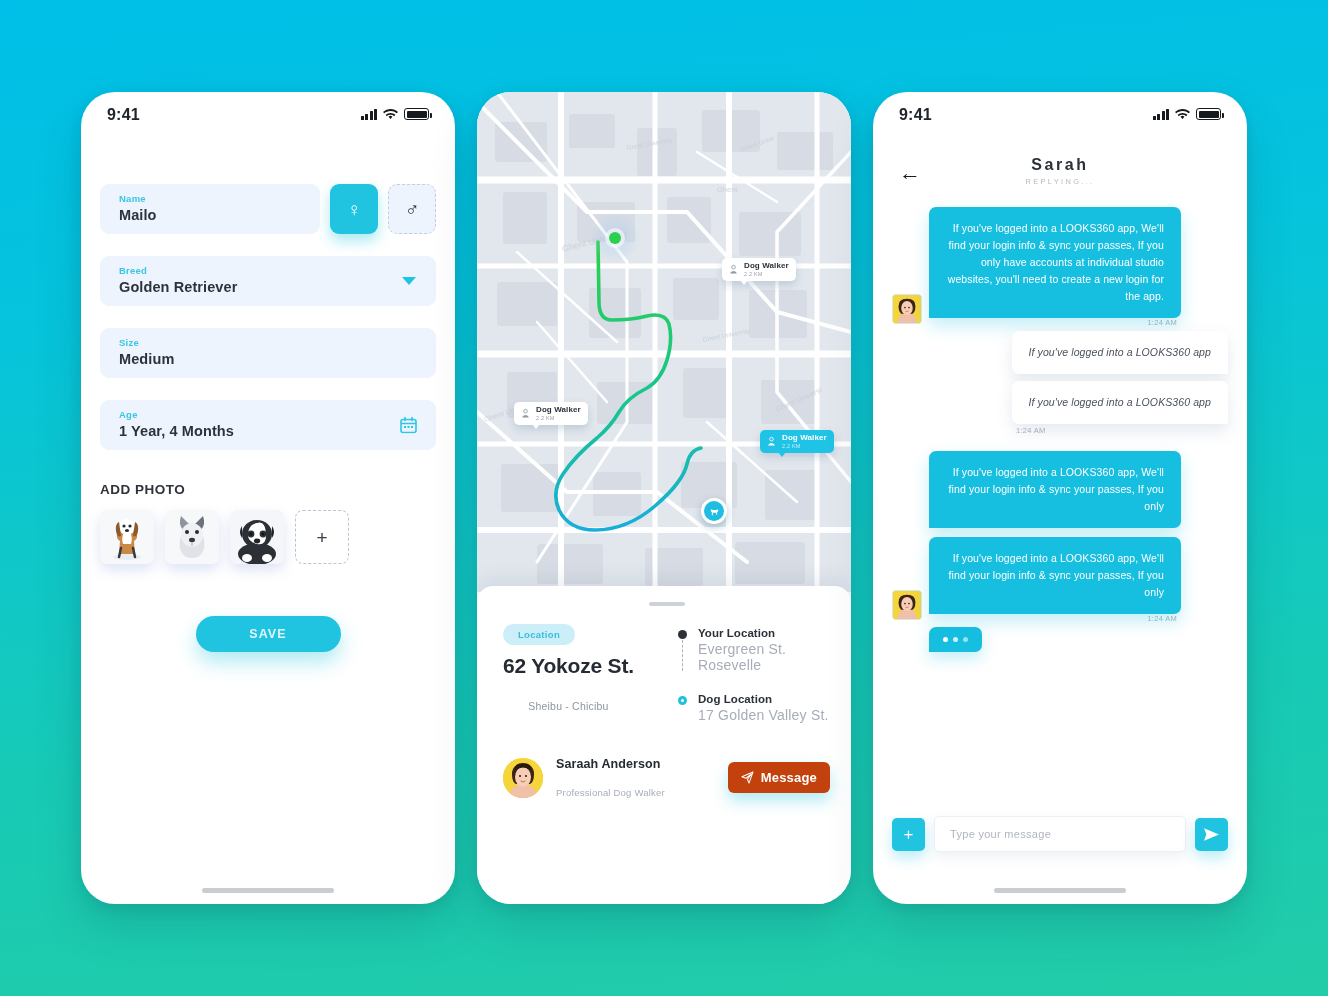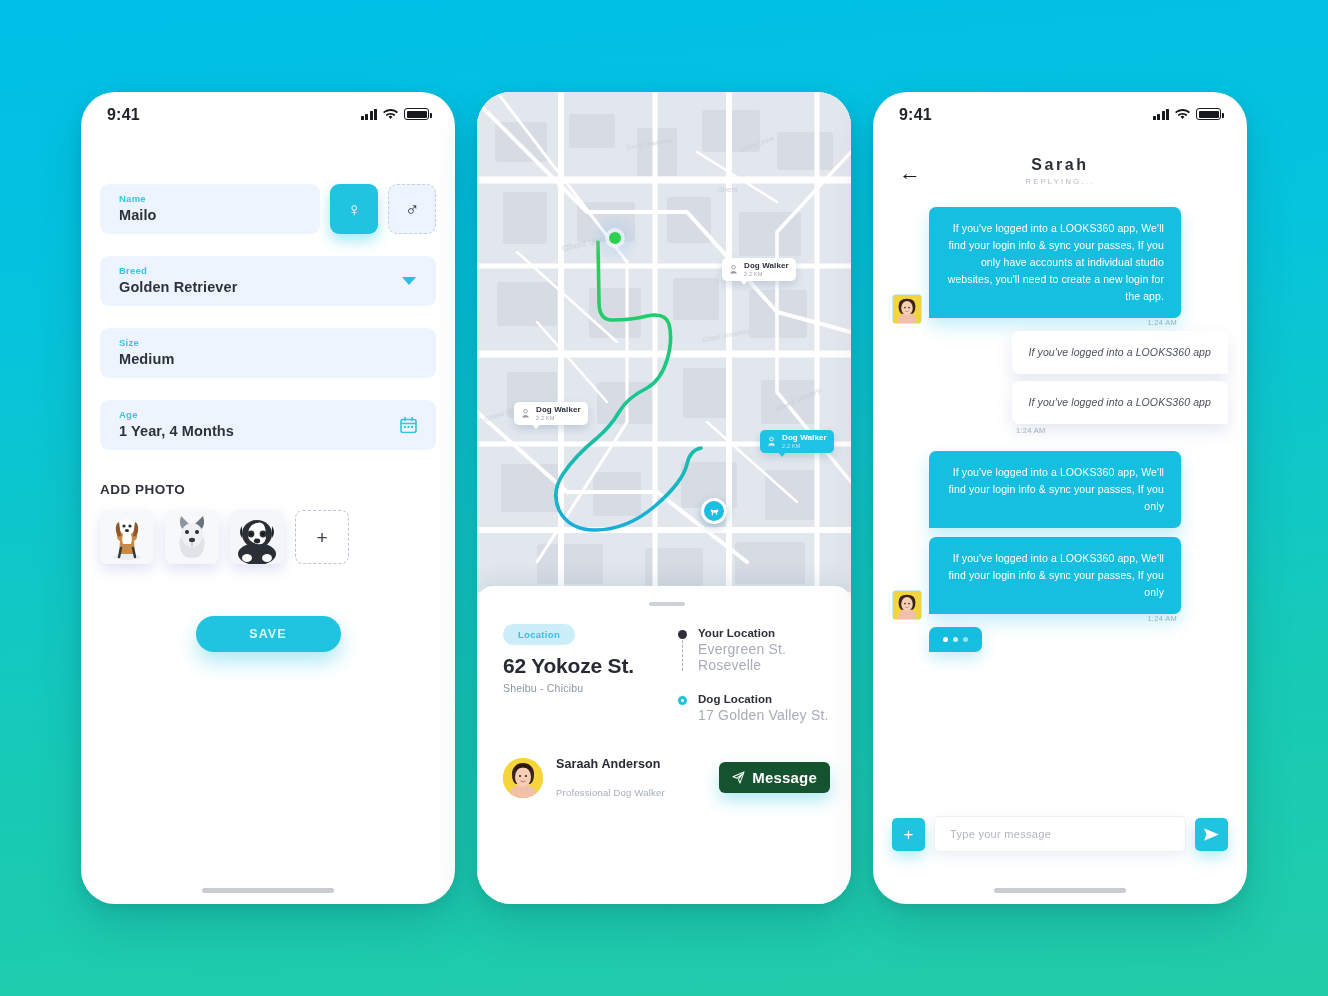--- a/index.html
+++ b/index.html
@@ -170,21 +170,21 @@
     width: 36px; height: 4px; border-radius: 2px; background: #ccd2da;
     margin: 0 auto 18px auto;
   }
   .sheet-top { display: flex; justify-content: space-between; }
   .badge {
     display: inline-block; background: #cbeef9; color: #37bfe0;
     font-size: 9.5px; font-weight: 700; letter-spacing: .3px;
     padding: 5px 15px; border-radius: 11px;
   }
   .addr { font-size: 21px; font-weight: 700; color: #262b33; margin-top: 9px; letter-spacing: -.2px; }
-  .addr-sub { font-size: 10.5px; color: #8d95a1; margin-top: 4px; letter-spacing: .2px; }
+  .addr-sub { font-size: 10.5px; color: #8d95a1; margin-top: 22px; letter-spacing: .2px; text-align: center; }
   .legend { width: 152px; padding-top: 3px; }
   .leg-row { display: flex; gap: 11px; position: relative; }
   .leg-dot { width: 9px; height: 9px; border-radius: 50%; margin-top: 3px; flex: 0 0 auto; }
   .leg-dot.dark { background: #2b3039; }
   .leg-dot.teal { background: #fff; border: 3px solid #1CC3D9; }
   .leg-line {
     position: absolute; left: 4px; top: 13px; width: 0;
     border-left: 1.3px dashed #a9b1bd; height: 31px;
   }
   .leg-t1 { font-size: 11.5px; font-weight: 700; color: #2b3039; letter-spacing: .05px; }
@@ -206,24 +206,24 @@
   .walker { display: flex; align-items: center; margin-top: 34px; }
   .avatar-lg {
     width: 40px; height: 40px; border-radius: 50%; overflow: hidden;
     background: #F6D53B; flex: 0 0 auto;
   }
   .avatar-lg svg { display:block; width:100%; height:100%; }
   .walker-txt { margin-left: 13px; }
   .walker-n { font-size: 12.5px; font-weight: 700; color: #262b33; letter-spacing: .1px; }
   .walker-r { font-size: 9.5px; color: #a6adb8; margin-top: 16px; letter-spacing: .2px; }
   .msg-btn {
-    margin-left: auto; background: #14532d; border: none; cursor: pointer;
+    margin-left: auto; background: #c2410c; border: none; cursor: pointer;
     border-radius: 6px; height: 31px; padding: 0 13px;
     display: flex; align-items: center; gap: 7px;
-    color: #fff; font-size: 15px; font-weight: 700; letter-spacing: .2px;
+    color: #fff; font-size: 13px; font-weight: 700; letter-spacing: .2px;
     box-shadow: 0 8px 16px rgba(32,196,224,.34);
   }
 
   
   .chat-head { padding: 18px 26px 0 26px; display: flex; align-items: flex-start; }
   .back-ic { font-size: 22px; color: #181c22; line-height: 1; margin-top: 6px; cursor: pointer; }
   .chat-title-wrap { flex: 1; text-align: center; margin-left: -22px; }
   .chat-name { font-size: 16px; color: #2b3039; letter-spacing: 2.6px; font-weight: 700; }
   .chat-status { font-size: 7.5px; color: #b4bac3; letter-spacing: 2.3px; margin-top: 3px; }
   .chat-body { padding: 21px 19px 0 19px; position: relative; }

